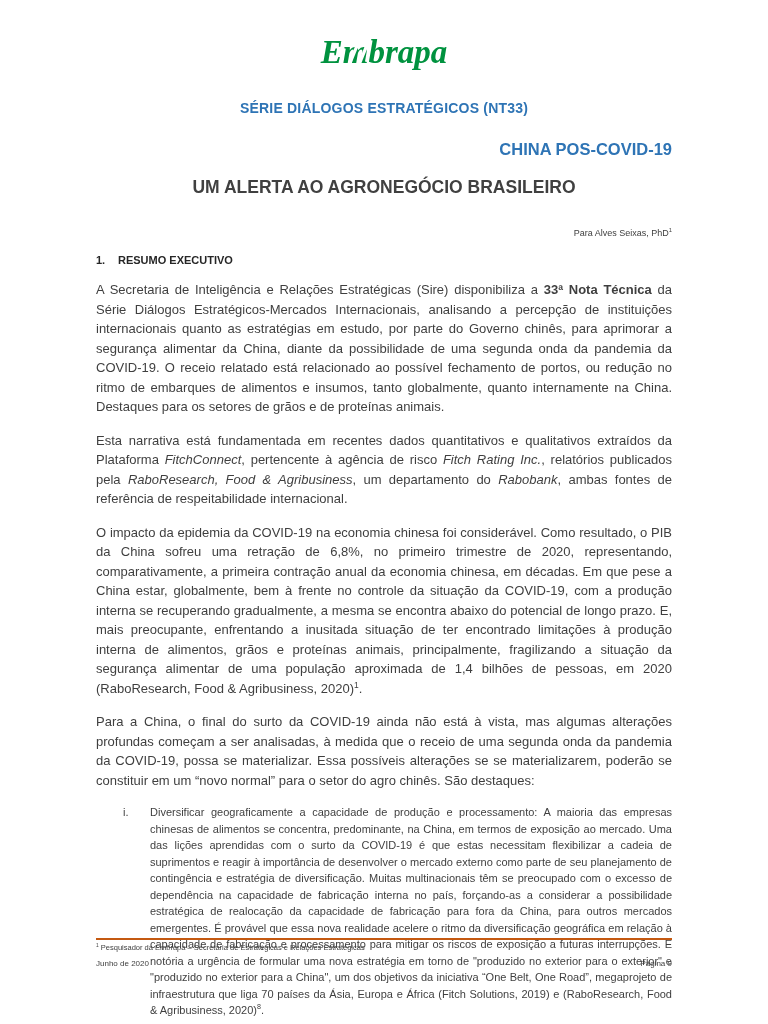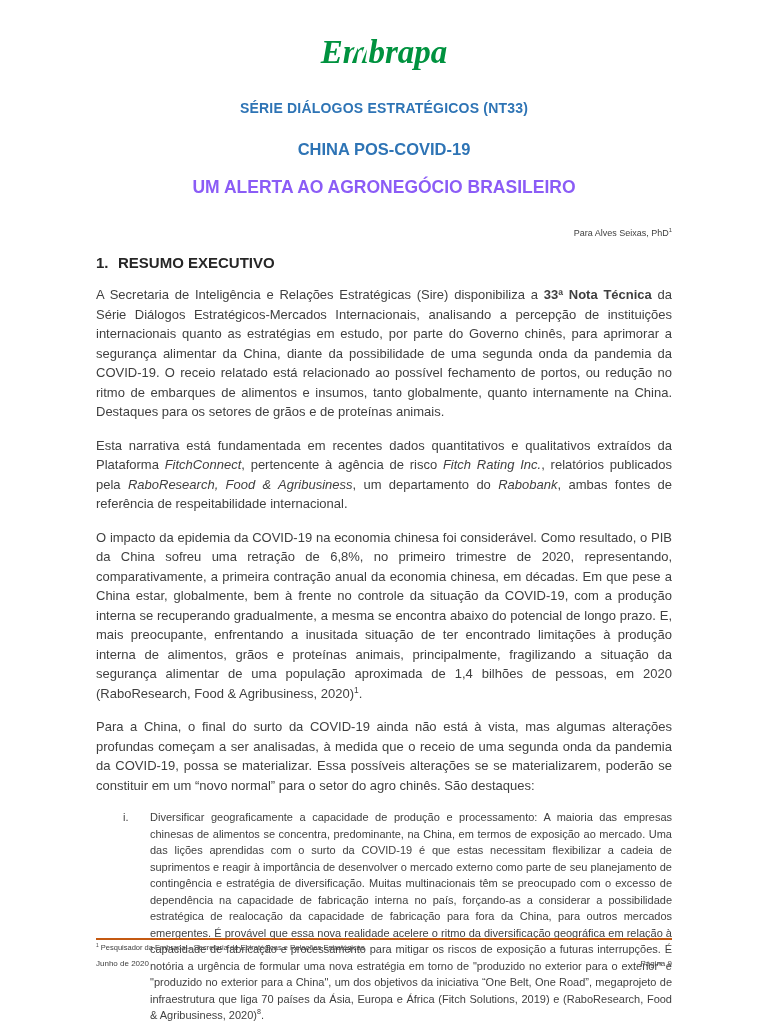--- a/index.html
+++ b/index.html
@@ -23,28 +23,28 @@
   .logo-wrap { text-align: center; margin-bottom: 18px; }
   .series-title {
     color: #2E74B5; font-weight: bold; font-size: 14px;
     text-align: center; margin-top: 22px; letter-spacing: 0.2px;
   }
   .title1 {
     color: #2E74B5; font-weight: bold; font-size: 16.5px;
     text-align: center; margin-top: 24px;
   }
   .title2 {
-    color: #8b5cf6; font-weight: bold; font-size: 17.5px;
+    color: #404040; font-weight: bold; font-size: 17.5px;
     text-align: center; margin-top: 18px;
   }
   .author {
     text-align: right; font-size: 9px; color: #404040; margin-top: 30px;
   }
   .section-heading {
-    font-size: 15px; font-weight: bold; color: #262626; margin-top: 16px;
+    font-size: 11px; font-weight: bold; color: #262626; margin-top: 16px;
   }
   .section-heading .num { display: inline-block; width: 22px; }
   p.para {
     font-size: 13px; line-height: 1.5; text-align: justify;
     margin: 14px 0 0 0;
   }
   .list-item {
     display: flex; margin-top: 14px; padding-left: 27px;
     font-size: 11px; line-height: 1.5;
   }
@@ -72,21 +72,21 @@
         <text x="84" y="35" text-anchor="middle" font-family="Liberation Serif, serif" font-size="33" font-weight="bold" font-style="italic" fill="#00923F">Embrapa</text>
         <g fill="#ffffff" transform="translate(60,6) rotate(22)">
           <rect x="0" y="0" width="3.2" height="36"></rect>
           <rect x="9" y="0" width="3.2" height="36"></rect>
         </g>
       </svg>
     </div>
 
     <div class="series-title">SÉRIE DIÁLOGOS ESTRATÉGICOS (NT33)</div>
 
-    <h1 class="title1" style="margin:24px 0 12px 0;">CHINA POS-COVID-19</h1>
+    <h1 class="title1" style="margin:24px 0 12px 0;text-align:right;">CHINA POS-COVID-19</h1>
     <h1 class="title2" style="margin:18px 0 0 0;">UM ALERTA AO AGRONEGÓCIO BRASILEIRO</h1>
 
     <div class="author"><span>Para Alves Seixas, PhD</span><sup>1</sup></div>
 
     <h2 class="section-heading" style="margin:16px 0 0 0;">
       <span class="num">1.</span><span>RESUMO EXECUTIVO</span>
     </h2>
 
     <p class="para"><span>A Secretaria de Inteligência e Relações Estratégicas (Sire) disponibiliza a </span><span style="font-weight: bold;">33ª Nota Técnica</span><span> da Série Diálogos Estratégicos-Mercados Internacionais, analisando a percepção de instituições internacionais quanto as estratégias em estudo, por parte do Governo chinês, para aprimorar a segurança alimentar da China, diante da possibilidade de uma segunda onda da pandemia da COVID-19. O receio relatado está relacionado ao possível fechamento de portos, ou redução no ritmo de embarques de alimentos e insumos, tanto globalmente, quanto internamente na China. Destaques para os setores de grãos e de proteínas animais.</span></p>
     <p class="para"><span>Esta narrativa está fundamentada em recentes dados quantitativos e qualitativos extraídos da Plataforma </span><span style="font-style: italic;">FitchConnect</span><span>, pertencente à agência de risco </span><span style="font-style: italic;">Fitch Rating Inc.</span><span>, relatórios publicados pela </span><span style="font-style: italic;">RaboResearch, Food &amp; Agribusiness</span><span>, um departamento do </span><span style="font-style: italic;">Rabobank</span><span>, ambas fontes de referência de respeitabilidade internacional.</span></p>

